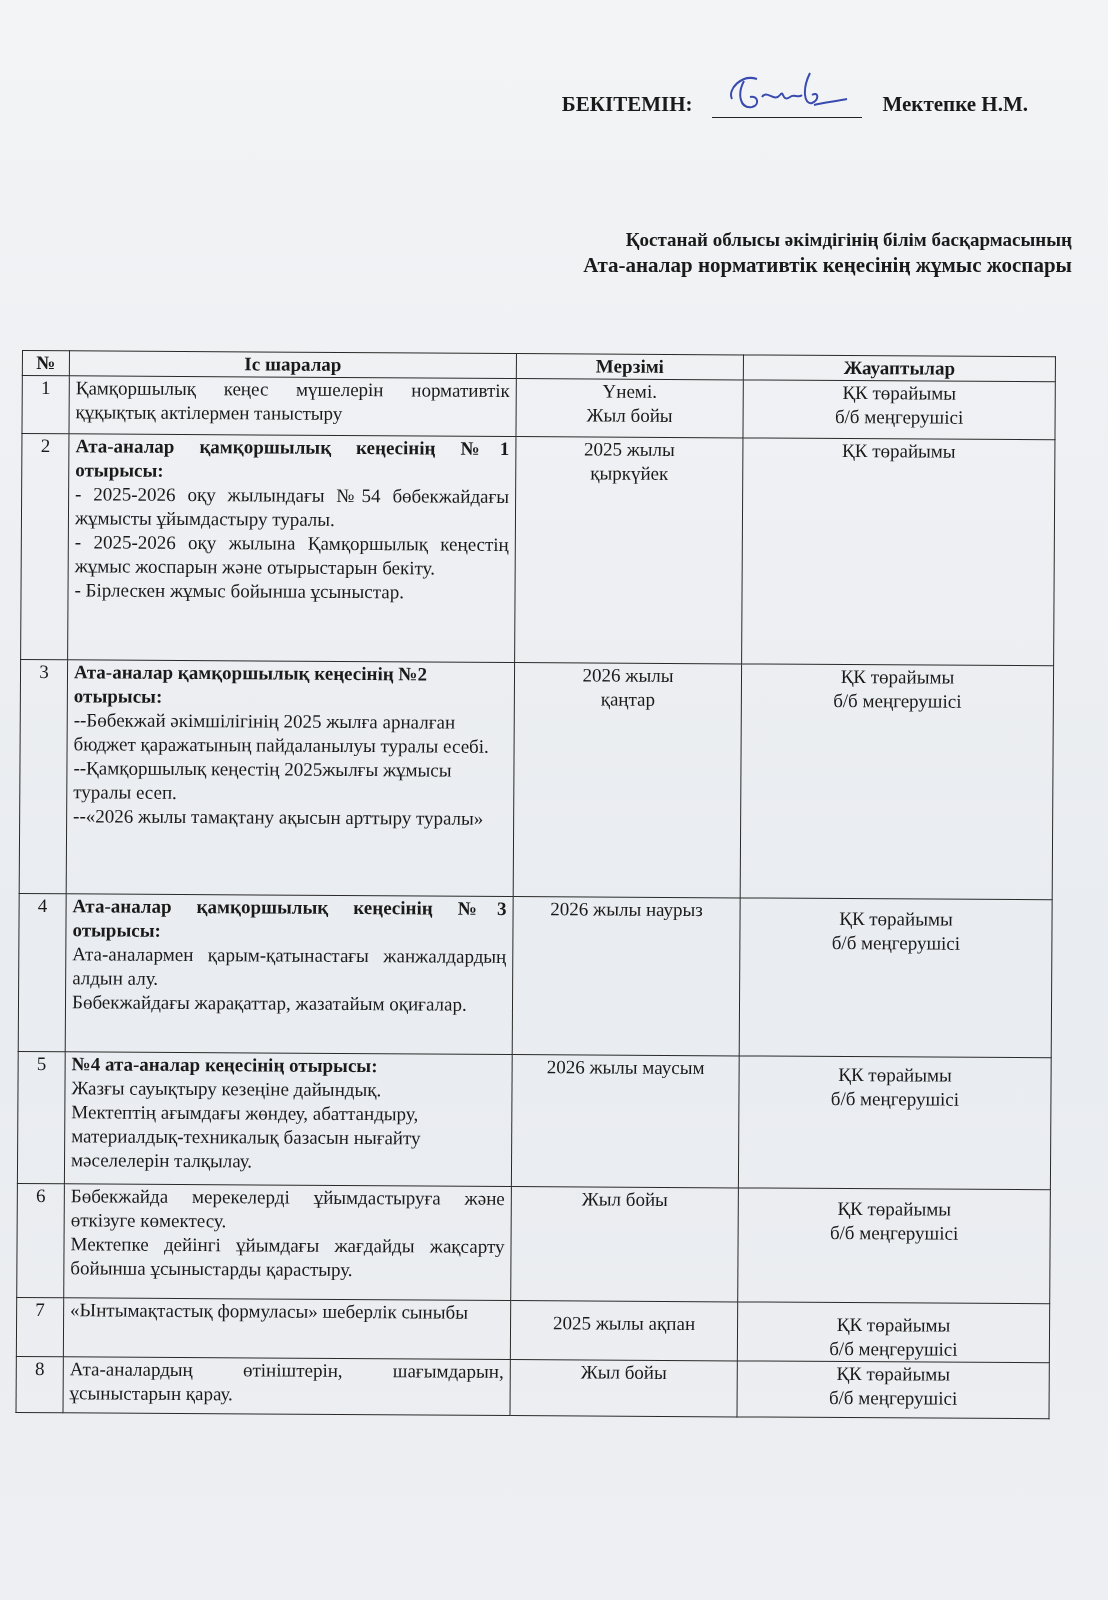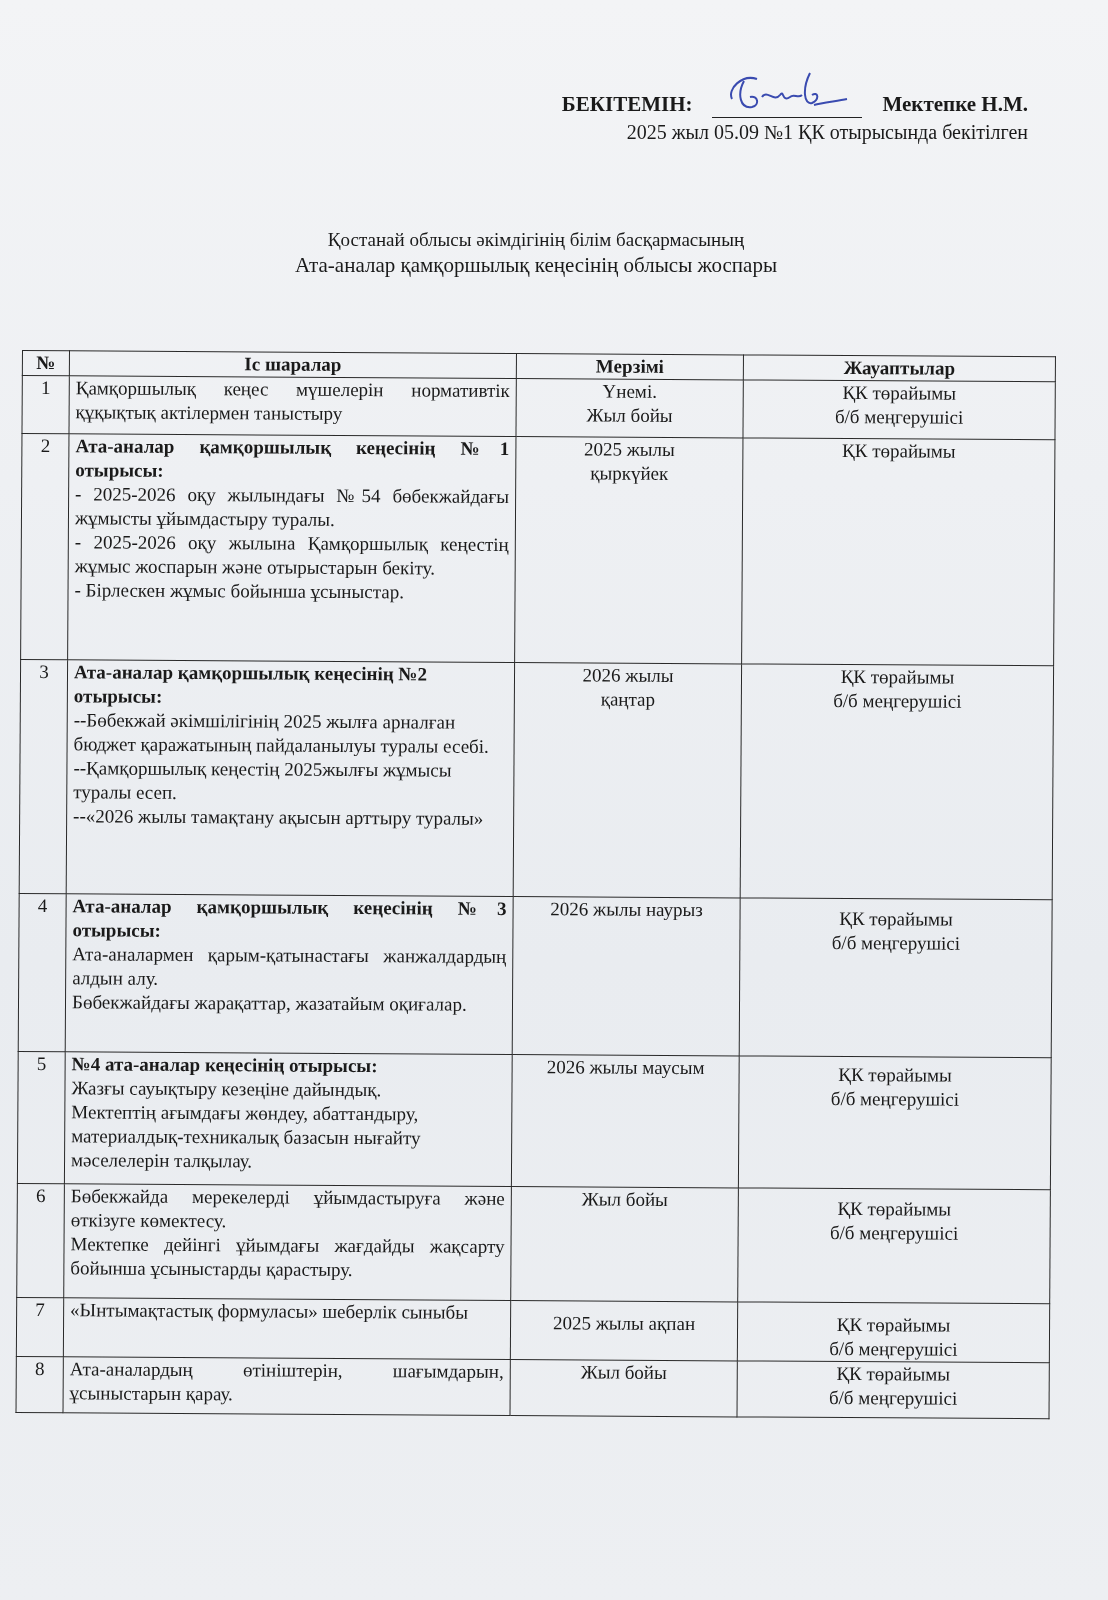--- a/index.html
+++ b/index.html
@@ -42,22 +42,22 @@
     .sig-line svg {
       position: absolute;
       left: 10px;
       top: -22px;
     }
     .titles {
       position: absolute;
       top: 228px;
       left: 0;
       width: 1072px;
-      text-align: center;
-      font-weight: normal;
+      text-align: right;
+      font-weight: bold;
       font-size: 19px;
       line-height: 23px;
     }
     .titles div:last-child {
       font-size: 21px;
       line-height: 28px;
     }
     table.plan {
       position: absolute;
       left: 22px;
@@ -93,26 +93,25 @@
 <div class="approval">
   <div class="line1">
     <span>БЕКІТЕМІН:</span>
     <span class="sig-line">
       <svg width="130" height="50" viewBox="0 0 130 50">
         <path d="M10 30 C 5 20, 20 5, 35 10 M22 12 C 15 25, 18 40, 30 38 C 38 36, 36 26, 28 28 M40 28 C 45 20, 52 34, 58 26 C 62 20, 60 34, 68 28 C 72 24, 76 30, 80 26 M88 4 C 80 20, 82 36, 90 34 C 98 30, 96 22, 90 26 M92 36 C 100 34, 115 32, 125 30" fill="none" stroke="#3a4bb0" stroke-width="2"></path>
       </svg>
     </span>
     <span>Мектепке Н.М.</span>
   </div>
-  <div>2025  жыл 05.09  №1 ҚК отырысында бекітілген</div>
 </div>
 
 <div class="titles">
   <div>Қостанай облысы әкімдігінің білім басқармасының</div>
-  <div>Ата-аналар қамқоршылық кеңесінің облысы жоспары</div>
+  <div>Ата-аналар нормативтік кеңесінің жұмыс жоспары</div>
 </div>
 
 <table class="plan">
   <thead>
     <tr>
       <th>№</th>
       <th>Іс шаралар</th>
       <th>Мерзімі</th>
       <th>Жауаптылар</th>
     </tr>

